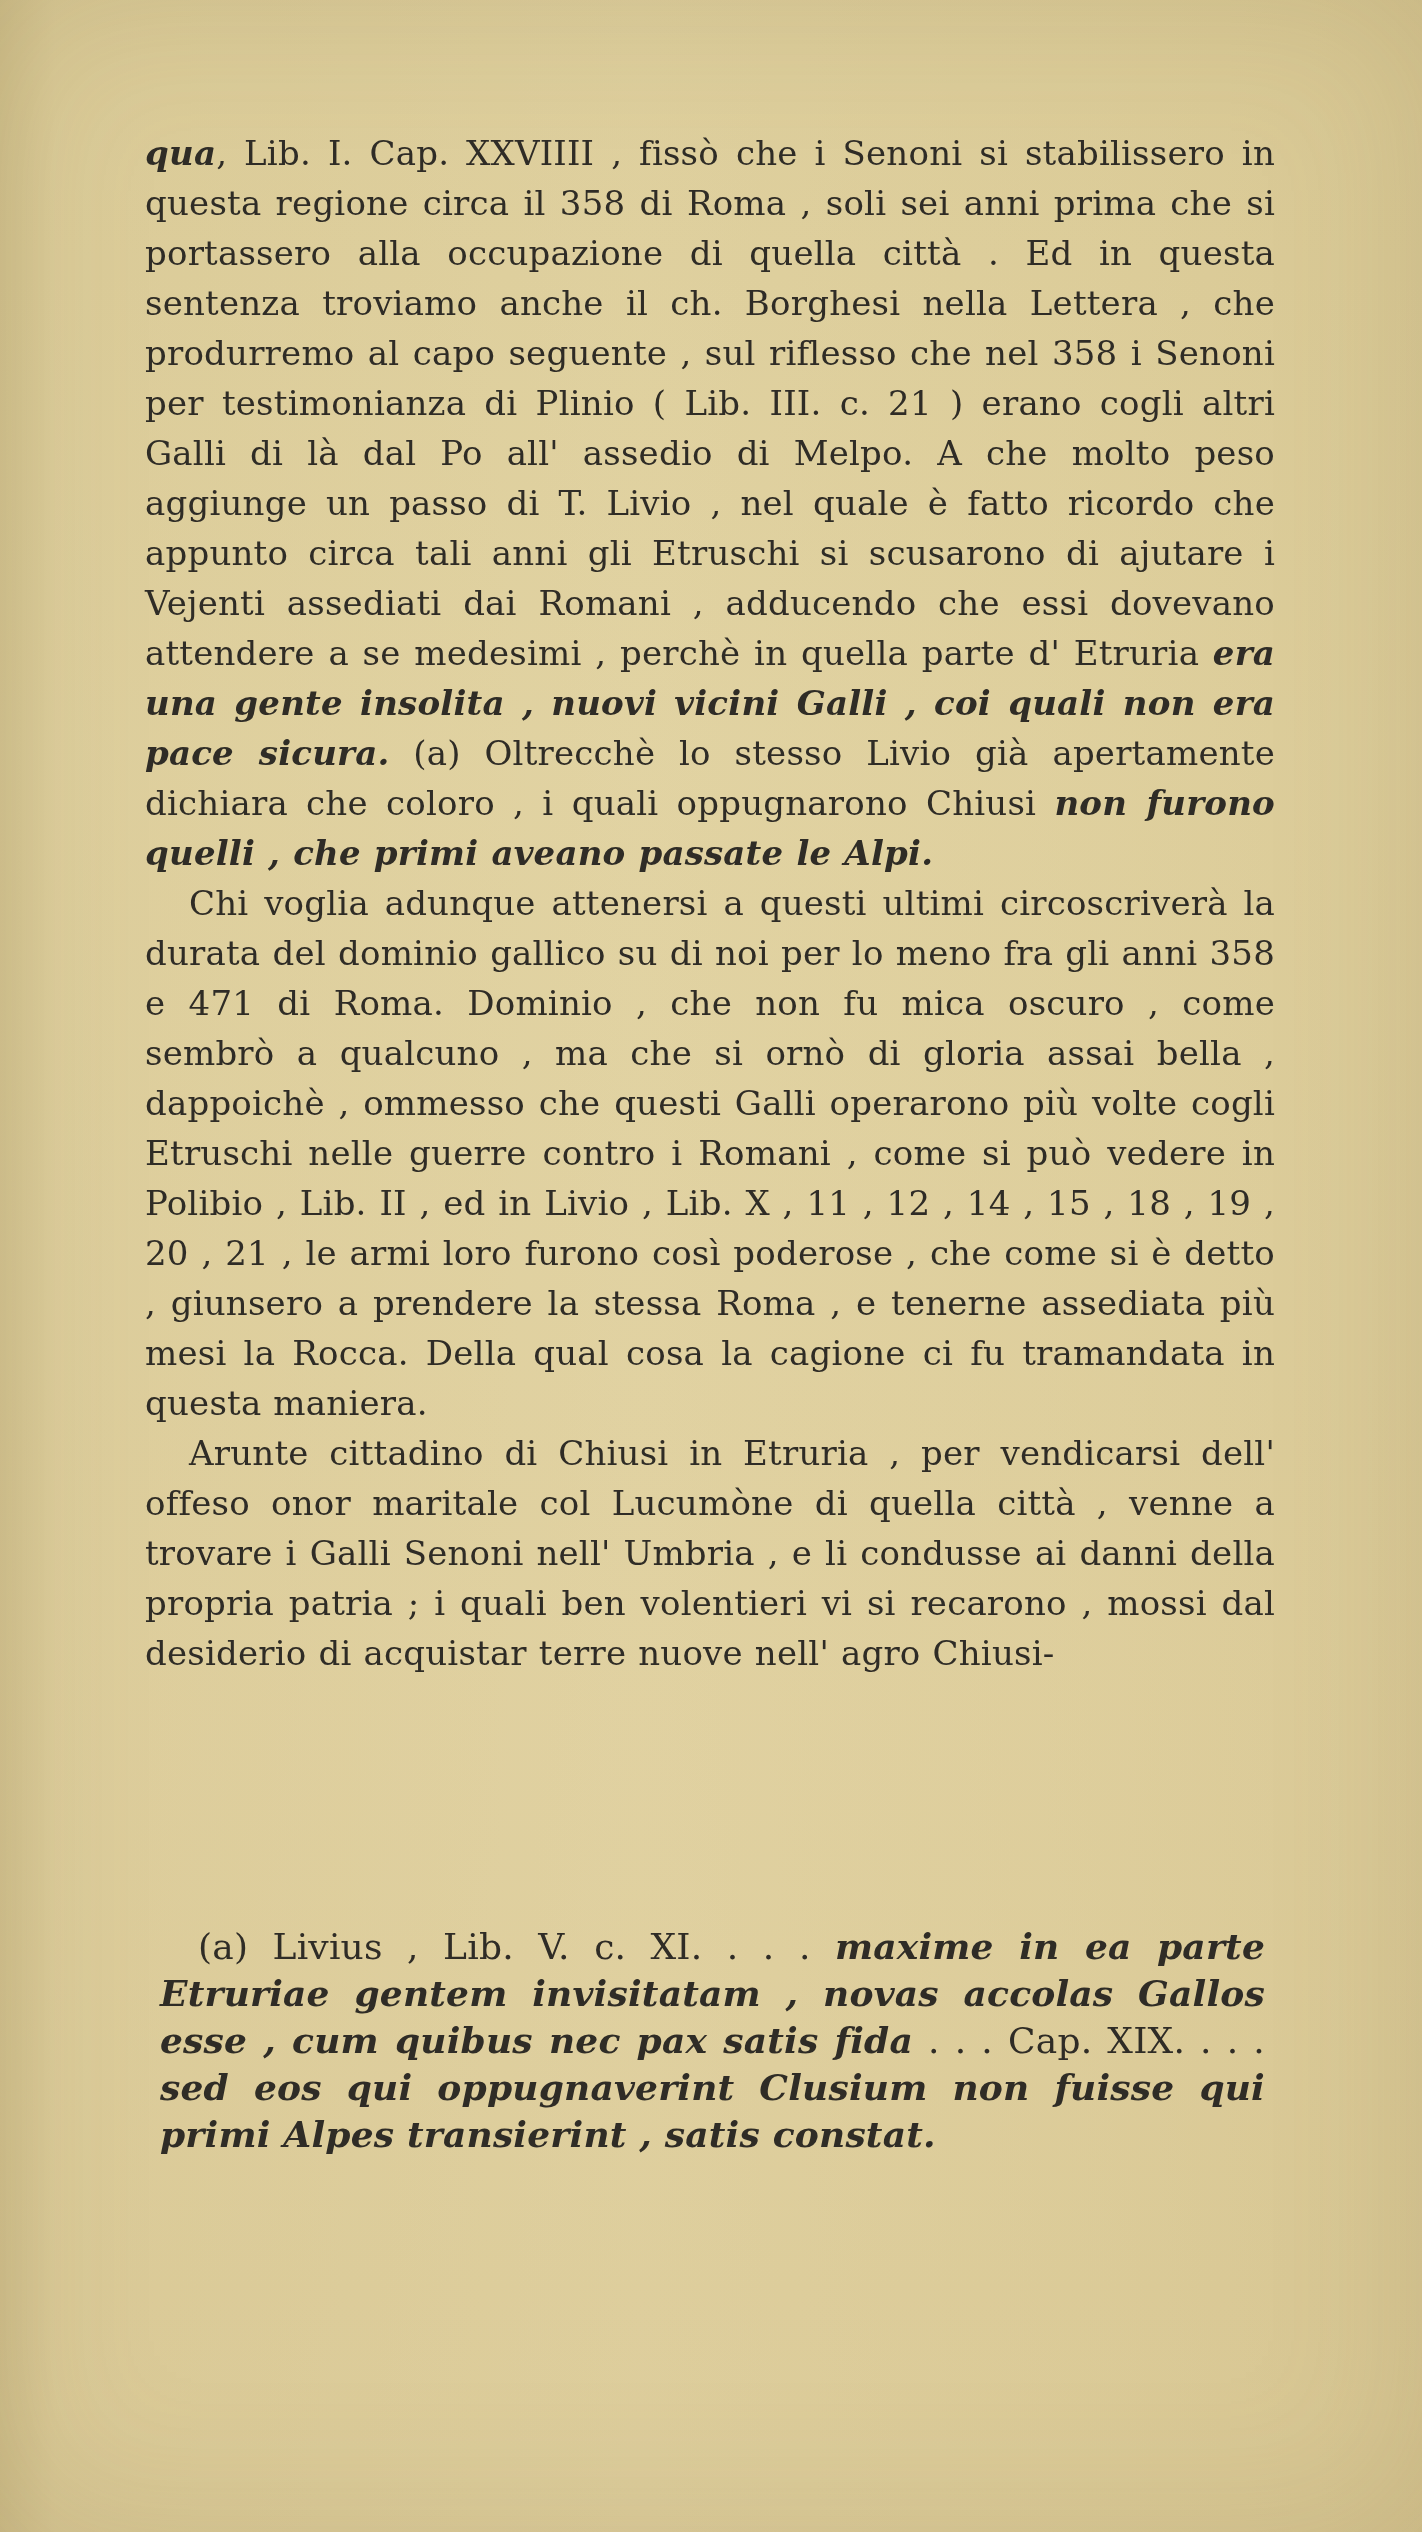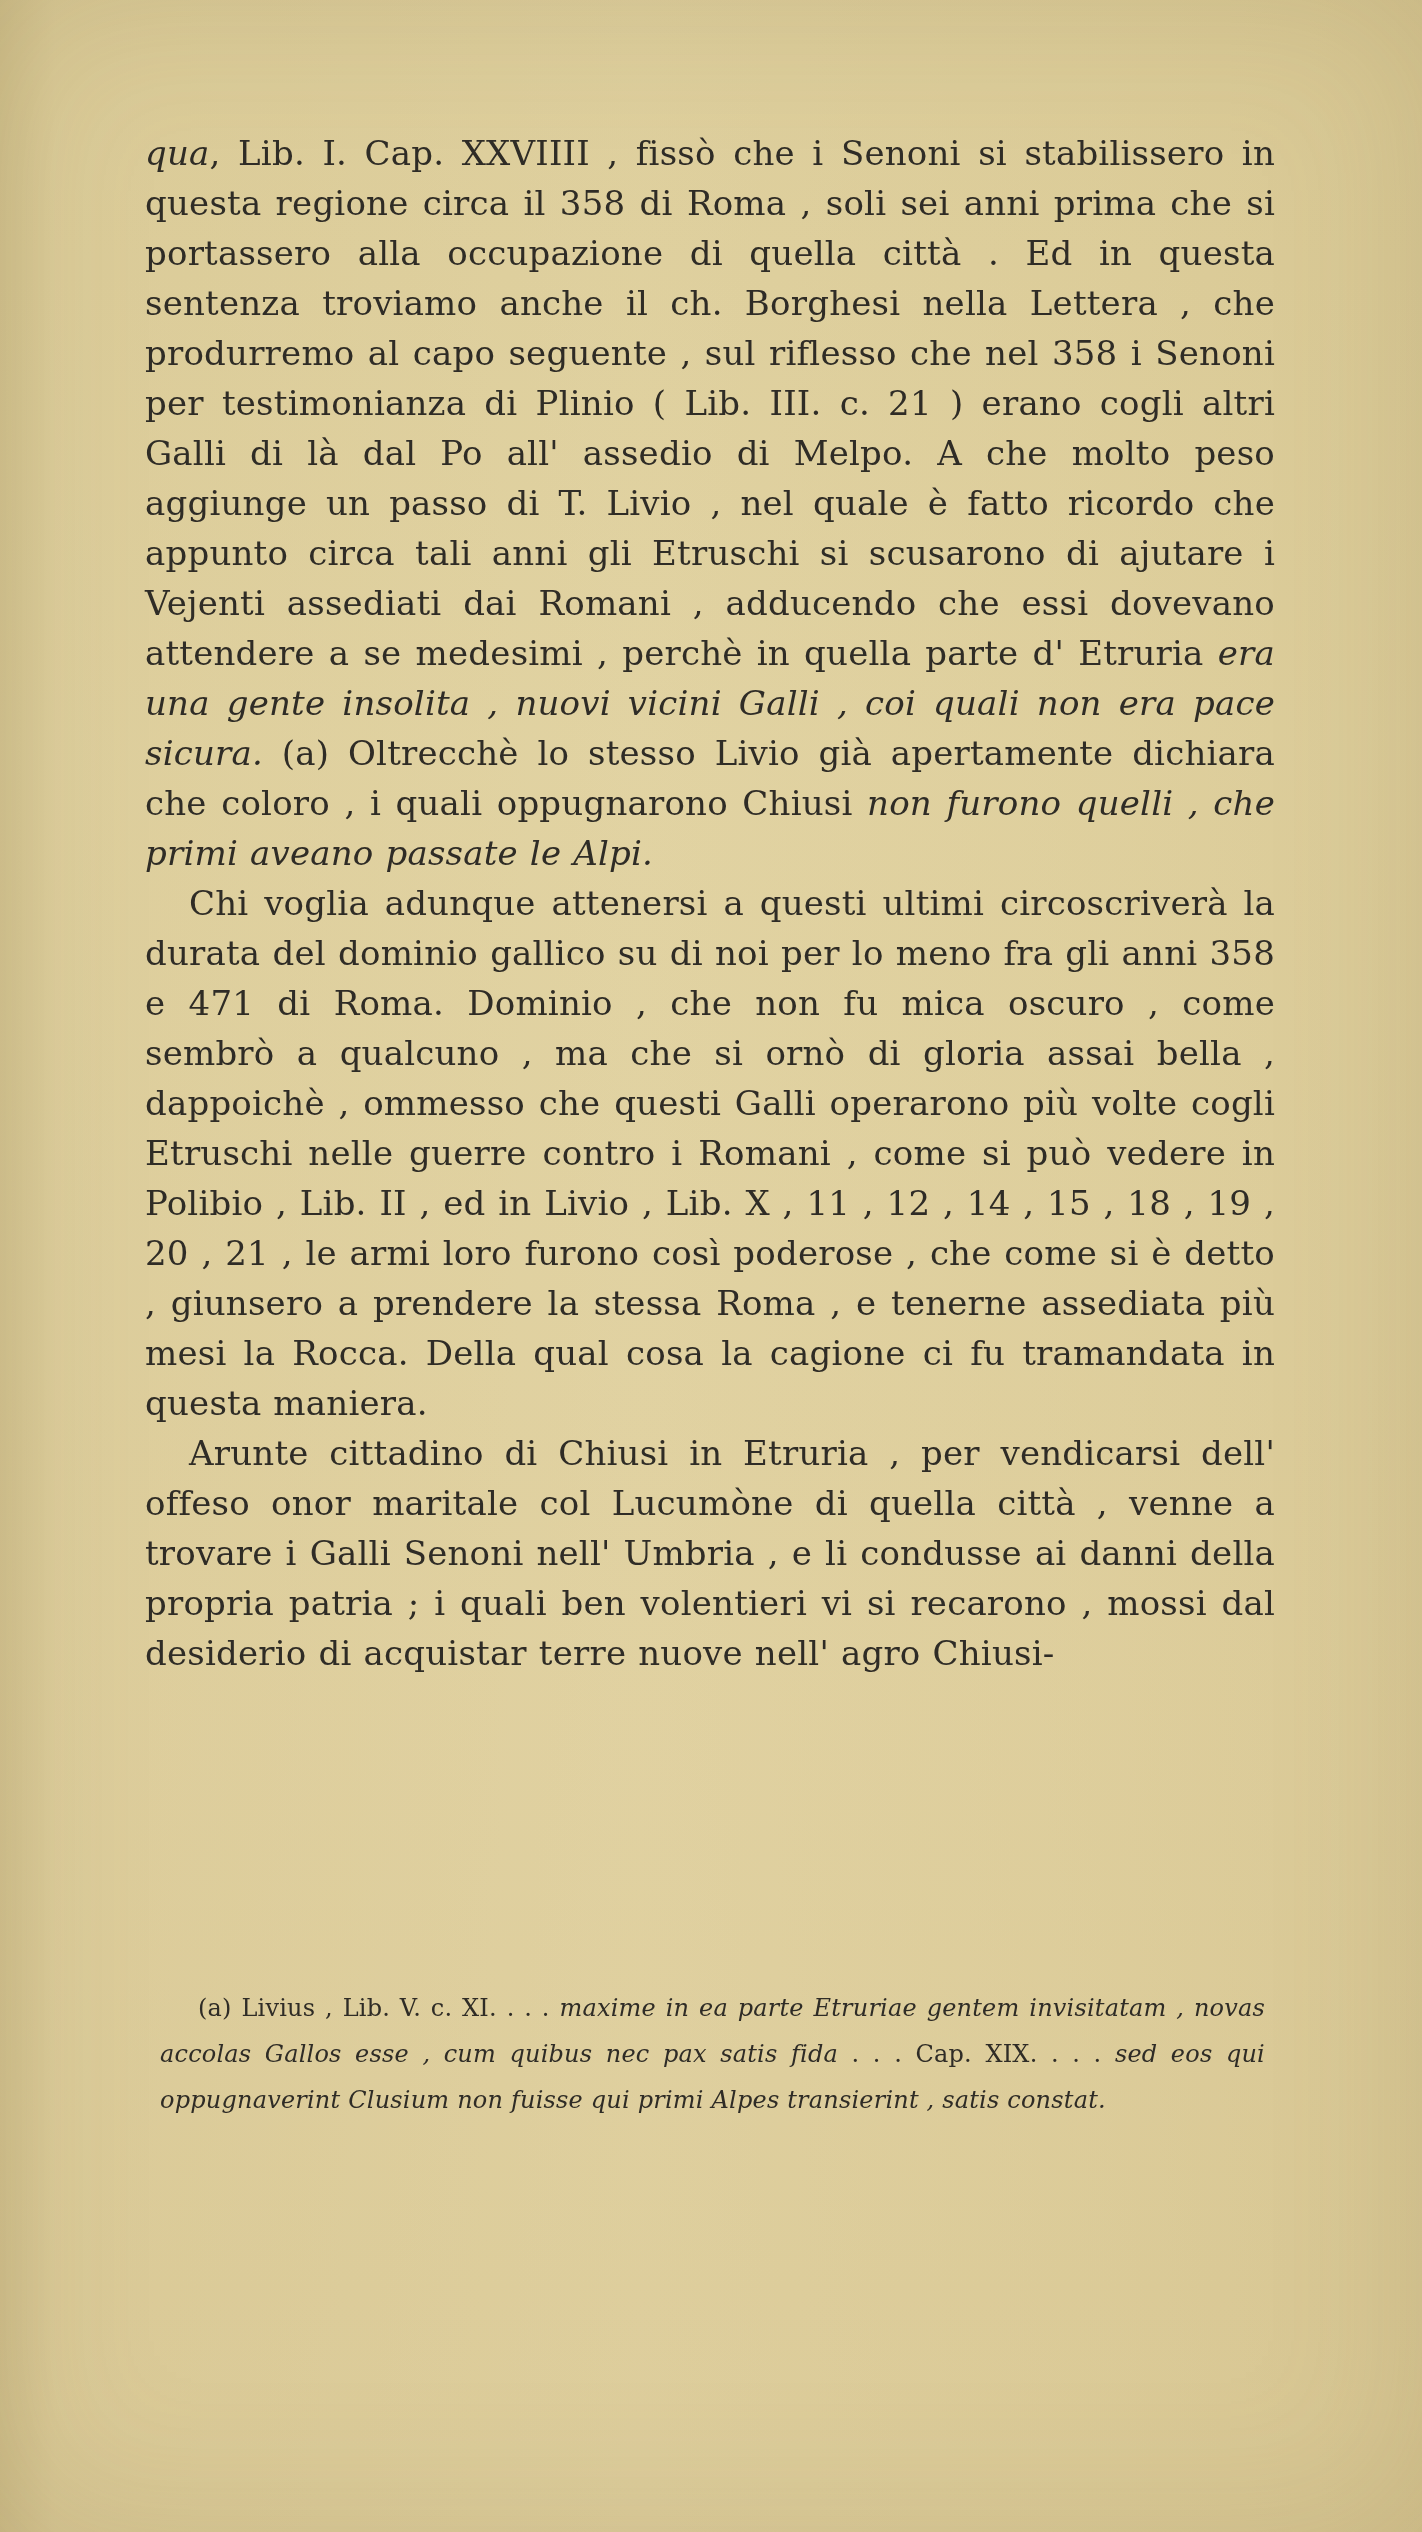--- a/index.html
+++ b/index.html
@@ -42,29 +42,29 @@
     letter-spacing: 0.2px;
     word-spacing: 1px;
     text-indent: 0;
   }
   .para.indent {
     text-indent: 44px;
   }
   .footnote {
     position: absolute;
     left: 160px;
-    top: 1985px;
+    top: 1923px;
     width: 1105px;
-    font-size: 24px;
+    font-size: 36px;
     line-height: 46px;
     text-align: justify;
     text-indent: 38px;
     letter-spacing: 0.2px;
   }
-  .seg-italic { font-style: italic; }
+  .seg-italic { font-style: italic; font-weight: bold; }
   .seg-roman  { font-style: normal; }
 </style>
 </head>
 <body>
 
 <div class="page">
   <main class="text-block">
 
     <p class="para"><span class="seg-italic">qua</span><span class="seg-roman">, Lib. I. Cap. XXVIIII , fissò che i Senoni si stabilissero in questa regione circa il 358 di Roma , soli sei anni prima che si portassero alla occupazione di quella città . Ed in questa sentenza troviamo anche il ch. Borghesi nella Lettera , che produrremo al capo seguente , sul riflesso che nel 358 i Senoni per testimonianza di Plinio ( Lib. III. c. 21 ) erano cogli altri Galli di là dal Po all' assedio di Melpo. A che molto peso aggiunge un passo di T. Livio , nel quale è fatto ricordo che appunto circa tali anni gli Etruschi si scusarono di ajutare i Vejenti assediati dai Romani , adducendo che essi dovevano attendere a se medesimi , perchè in quella parte d' Etruria </span><span class="seg-italic">era una gente insolita , nuovi vicini Galli , coi quali non era pace sicura.</span><span class="seg-roman"> (a) Oltrecchè lo stesso Livio già apertamente dichiara che coloro , i quali oppugnarono Chiusi </span><span class="seg-italic">non furono quelli , che primi aveano passate le Alpi.</span></p>
 

